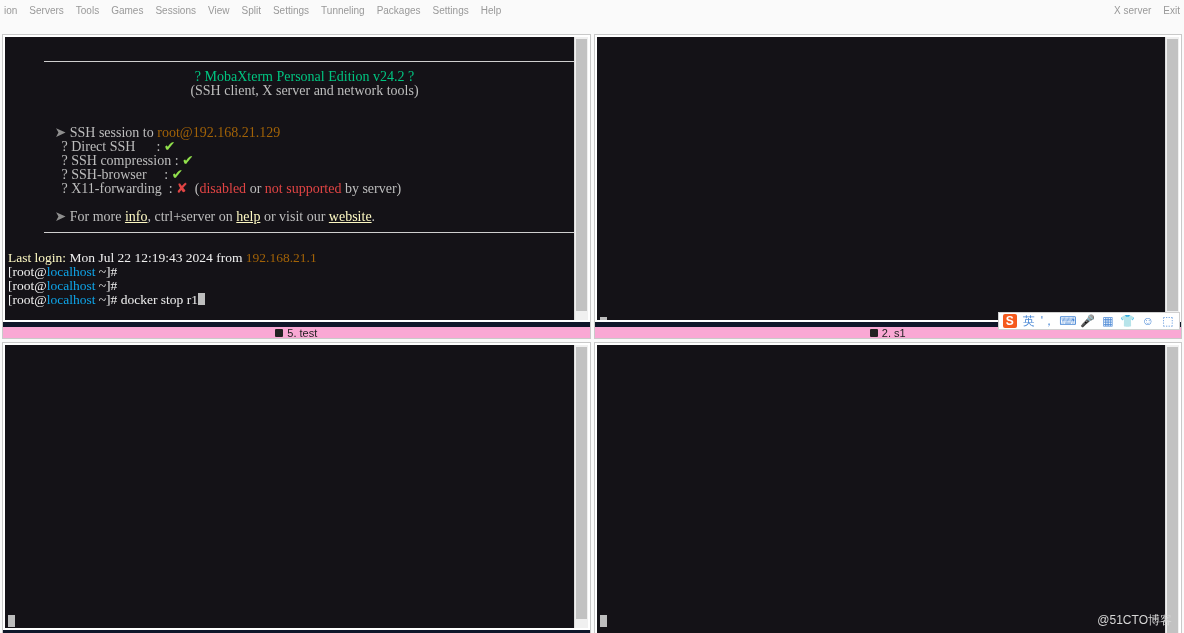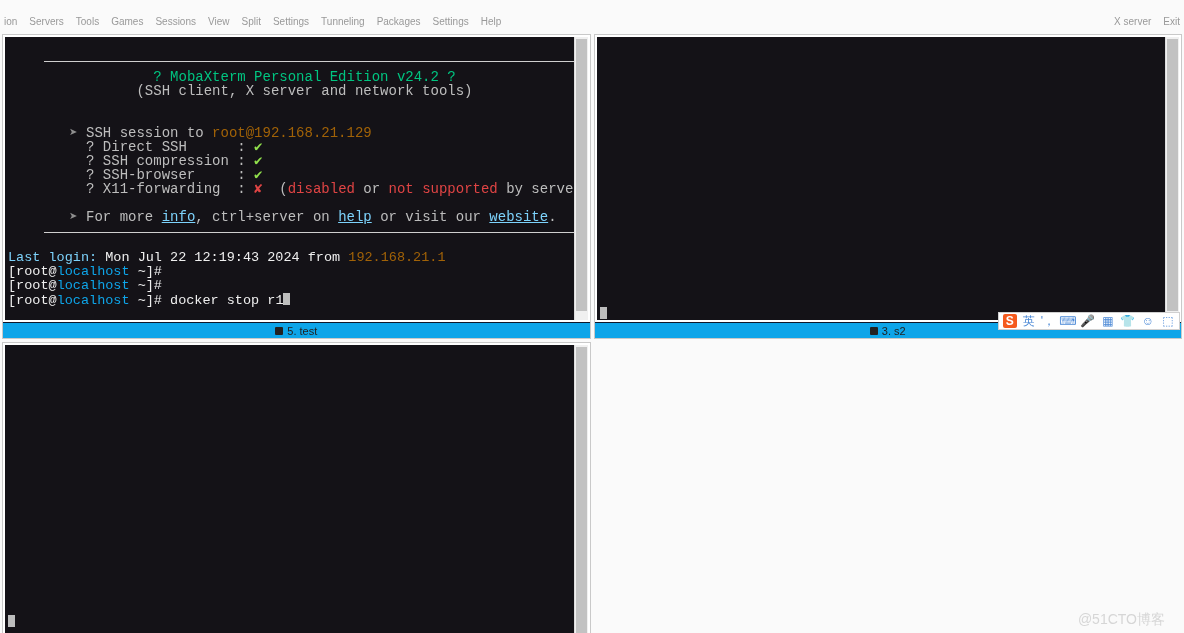--- a/index.html
+++ b/index.html
@@ -9,21 +9,21 @@
     background: #fafafa;
     font-family: "Segoe UI", Arial, sans-serif;
     font-size: 11px;
     color: #888;
     overflow: hidden;
     position: relative;
   }
   .menu-bar {
     display: flex;
     height: 14px;
-    align-items: flex-start;
+    align-items: flex-end;
     padding: 16px 4px;
     font-size: 10px;
     color: #999;
   }
   .menu-bar .mgroup { display: flex; gap: 12px; }
   .menu-bar .grow { flex: 1; }
   .menu-item { cursor: pointer; }
   .grid {
     display: grid;
     grid-template-columns: 1fr 1fr;
@@ -44,43 +44,43 @@
     flex: 1;
     display: flex;
     min-height: 0;
     background: #fff;
     padding: 2px;
   }
   .term {
     flex: 1;
     background: #141217;
     color: #eee;
-    font-family: Liberation Mono, monospace;
+    font-family: Liberation Serif, serif;
     font-size: 13.5px;
     line-height: 14px;
     white-space: pre;
     overflow: hidden;
     position: relative;
     padding: 2px 3px 2px 3px;
   }
   .vscroll {
     width: 14px;
     background: #f0f0f0;
     border-left: 1px solid #ddd;
     position: relative;
   }
   .vscroll .thumb {
     background: #c2c2c2;
     position: absolute;
     left: 1px; right: 1px;
   }
   .tab-bar {
     height: 16px;
-    background: #0ea5e9;
-    border-top: 1px solid #0f172a;
+    background: #f9a8d4;
+    border-top: 5px solid #0f172a;
     display: flex;
     align-items: center;
     justify-content: center;
     font-size: 11px;
     color: #222;
   }
   .tab-bar .dot {
     width: 8px; height: 8px; background: #222; border-radius: 1px; margin-right: 4px;
     display: inline-block;
   }
@@ -97,21 +97,21 @@
     border-left: none;
     padding: 8px 10px 8px 0;
     width: 532px;
     font-size: 14px;
   }
   .green  { color: #00c480; }
   .gray   { color: #bdbdbd; }
   .darkg  { color: #8f8f8f; }
   .magenta{ color: #a16207; }
   .red    { color: #e04444; }
-  .cyan   { color: #7dd3fc; }
+  .cyan   { color: #fef9c3; }
   .orange { color: #0ea5e9; }
   .lime   { color: #91e04c; }
   .white  { color: #efefef; }
   .link   { text-decoration: underline; }
   .ime-bar {
     position: absolute;
     right: 4px;
     top: 312px;
     height: 18px;
     display: flex;
@@ -119,22 +119,22 @@
     gap: 6px;
     background: #fff;
     border: 1px solid #d0d0d0;
     padding: 0 4px;
     font-size: 12px;
   }
   .ime-bar .s { width: 14px; height: 14px; display:inline-flex; align-items:center; justify-content:center; font-size:12px; border-radius:2px; }
   .sogou { background:#f55a1e; color:#fff; font-weight:bold; }
   .watermark {
     position: absolute;
-    right: 19px; bottom: 4px;
-    font-size: 14px; color: #d6d6d6;
+    right: 12px; bottom: 4px;
+    font-size: 12px; color: #d6d6d6;
   }
 </style>
 </head>
 <body>
 
 <div class="menu-bar">
   <div class="mgroup" id="menu-left">
       <span class="menu-item">ion</span>
       <span class="menu-item">Servers</span>
       <span class="menu-item">Tools</span>
@@ -178,20 +178,32 @@
       <div class="vscroll">
           <div class="thumb" style="top:2px;height:96%"></div>
         </div>
     </div>
     <div class="tab-bar">
         <span class="dot"></span>
         <span>5. test</span>
       </div>
   </div>
 
+  <div class="pane">
+    <div class="term-wrap">
+      <div class="term" style="padding-top:280px;"><span class="cursor-block"></span></div>
+      <div class="vscroll">
+          <div class="thumb" style="top:2px;height:96%"></div>
+        </div>
+    </div>
+    <div class="tab-bar">
+        <span class="dot"></span>
+        <span>2. s1</span>
+      </div>
+  </div>
 
   <div class="pane">
     <div class="term-wrap">
       <div class="term" style="padding-top:270px;"><span class="cursor-block"></span></div>
       <div class="vscroll">
           <div class="thumb" style="top:2px;height:96%"></div>
         </div>
     </div>
     <div class="tab-bar">
         <span class="dot"></span>

